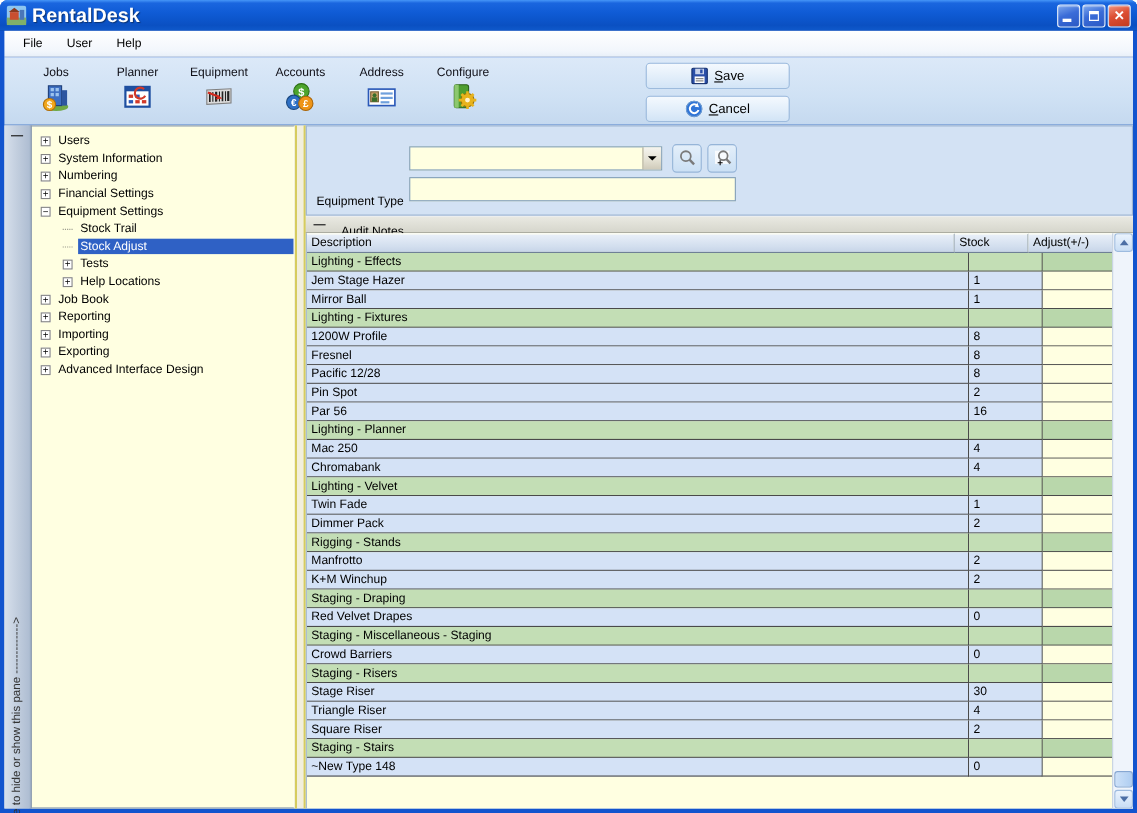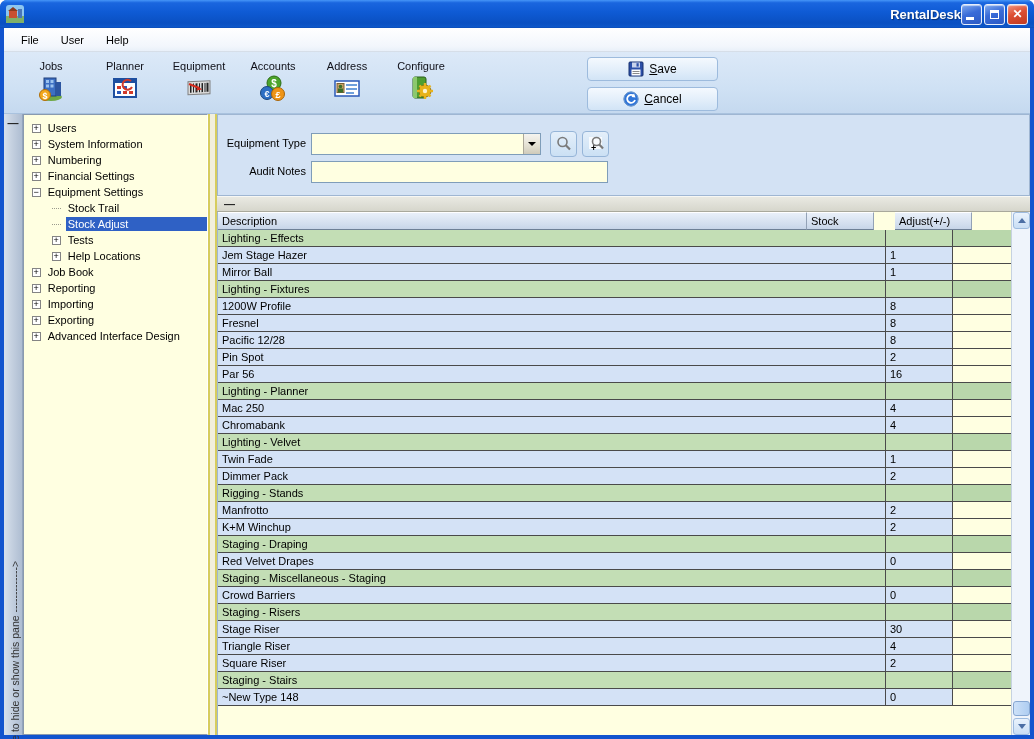--- a/index.html
+++ b/index.html
@@ -8,22 +8,22 @@
 
   .window { position:relative; width:1034px; height:739px;
     background:#1254CE; border-radius:7px 7px 0 0; }
 
   
   .titlebar { position:absolute; left:0; top:0; width:100%; height:28px;
     border-radius:7px 7px 0 0;
     background:linear-gradient(180deg,#4696F8 0%,#1A66DF 10%,#0F5BD5 42%,#0A50C2 82%,#0E57C9 96%,#0A4AB4 100%);
     display:flex; align-items:center; padding:0 6px; }
   .title-icon { width:18px; height:18px; margin-right:5px; flex:0 0 auto; }
-  .title-text { color:#fff; font-weight:bold; font-size:13px;
-    text-shadow:1px 1px 1px #0A3170; flex:1;text-align:right; }
+  .title-text { color:#fff; font-weight:bold; font-size:18px;
+    text-shadow:1px 1px 1px #0A3170; flex:1; }
   .winbtns { display:flex; gap:2px; }
   .winbtn { width:21px; height:21px; border-radius:3px; border:1px solid #E6EEFB;
     display:flex; align-items:center; justify-content:center; position:relative;
     background:linear-gradient(160deg,#7FA9EE 0%,#3A6CD8 45%,#2B59C4 100%);
     box-shadow:inset 0 1px 1px rgba(255,255,255,.6); }
   .winbtn.close { background:linear-gradient(160deg,#F0957F 0%,#DD4F33 45%,#C03A20 100%); }
   .glyph-min { position:absolute; left:4px; bottom:4px; width:8px; height:3px; background:#fff; }
   .glyph-max { width:9px; height:9px; border:1px solid #fff; border-top-width:3px; }
   .glyph-close { color:#fff; font-weight:bold; font-size:12px; line-height:1; }
 
@@ -76,21 +76,21 @@
   .tree-item.selected .tree-label { background:#2F61C5; color:#fff; }
 
   
   .splitter { width:10px; height:100%; background:#F2EFDC;
     border-left:2px solid #D6CC5E; border-right:2px solid #D6CC5E; }
 
   
   .rightpanel { flex:1; height:100%; display:flex; flex-direction:column; }
 
   .formsec { height:82px; background:#D3E2F4; border:1px solid #9FB6D2; position:relative; }
-  .form-label { position:absolute; width:88px; text-align:right; color:#000; }
+  .form-label { position:absolute; width:88px; text-align:right; color:#000;margin-top:40px; }
   .lbl-equip { left:0; top:22px; }
   .lbl-audit { left:0; top:50px; }
   .combo { position:absolute; left:93px; top:18px; width:230px; height:22px;
     border:1px solid #7F9DB9; background:#FFFFE1; display:flex; }
   .combo-value { flex:1; padding:3px 4px; }
   .combo-arrow { width:17px; height:100%; background:linear-gradient(180deg,#F5F4EF 0%,#E3E0D2 60%,#CFCaba 100%);
     border-left:1px solid #ACA899; display:flex; align-items:center; justify-content:center; }
   .combo-arrow span { width:0; height:0; border-left:4px solid transparent; border-right:4px solid transparent;
     border-top:4px solid #000; }
   .textinput { position:absolute; left:93px; top:46px; width:297px; height:22px;
@@ -105,25 +105,25 @@
     display:flex; align-items:center; padding-left:7px; }
   .divider-collapse { font-weight:bold; color:#222; line-height:1; }
 
   
   .tablewrap { flex:1; position:relative; background:#FFFFE1; overflow:hidden;
     border-left:1px solid #9FB6D2; }
   .thead { display:flex; height:18px; }
   .th { background:linear-gradient(180deg,#E9F0F9 0%,#D2DEEE 70%,#C7D5E8 100%);
     border-right:1px solid #93A2B6; border-bottom:1px solid #6E8096; border-top:1px solid #FFFFFF;
     padding:2px 4px; color:#000; }
-  .th.desc { width:589px; } .th.stock { width:67px; } .th.adjust { width:77px;margin-left:21px; }
+  .th.desc { width:589px; } .th.stock { width:67px; } .th.adjust { width:77px; }
   .t-row { display:flex; height:17px; }
   .t-row > div { border-right:1px solid #4A4A4A; border-bottom:1px solid #4A4A4A;
     padding:2px 4px; overflow:hidden; white-space:nowrap; color:#000; }
-  .c-desc { width:668px; background:#D4E2F6; }
+  .c-desc { width:602px; background:#D4E2F6; }
   .c-stock { width:67px; background:#D4E2F6; }
   .c-adjust { width:77px; background:#FFFFE1; }
   .t-row.cat .c-desc, .t-row.cat .c-stock { background:#C3DEB5; }
   .t-row.cat .c-adjust { background:#B9D7AB; }
 
   
   .vscroll { position:absolute; right:0; top:0; bottom:0; width:19px; background:#EFF4FB;
     border-left:1px solid #C6D2E0; }
   .sbtn { position:absolute; left:1px; width:17px; height:17px; border:1px solid #9DBBDF; border-radius:3px;
     background:linear-gradient(180deg,#EAF3FD 0%,#C9DEF5 100%);

